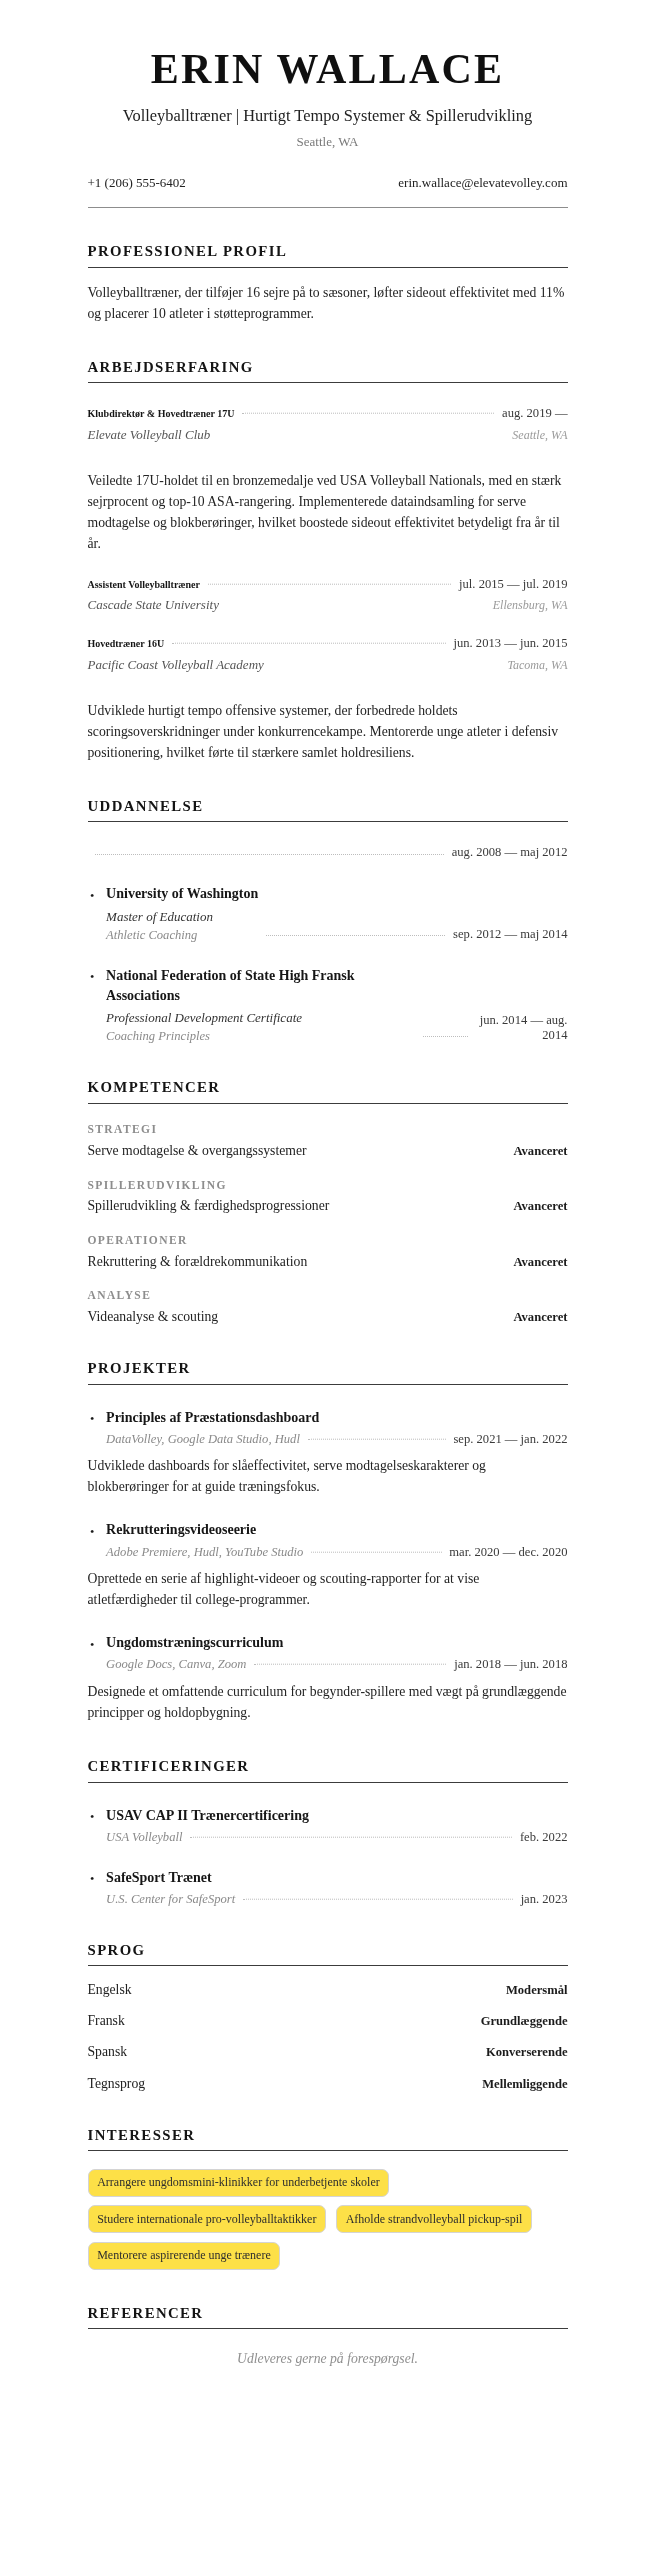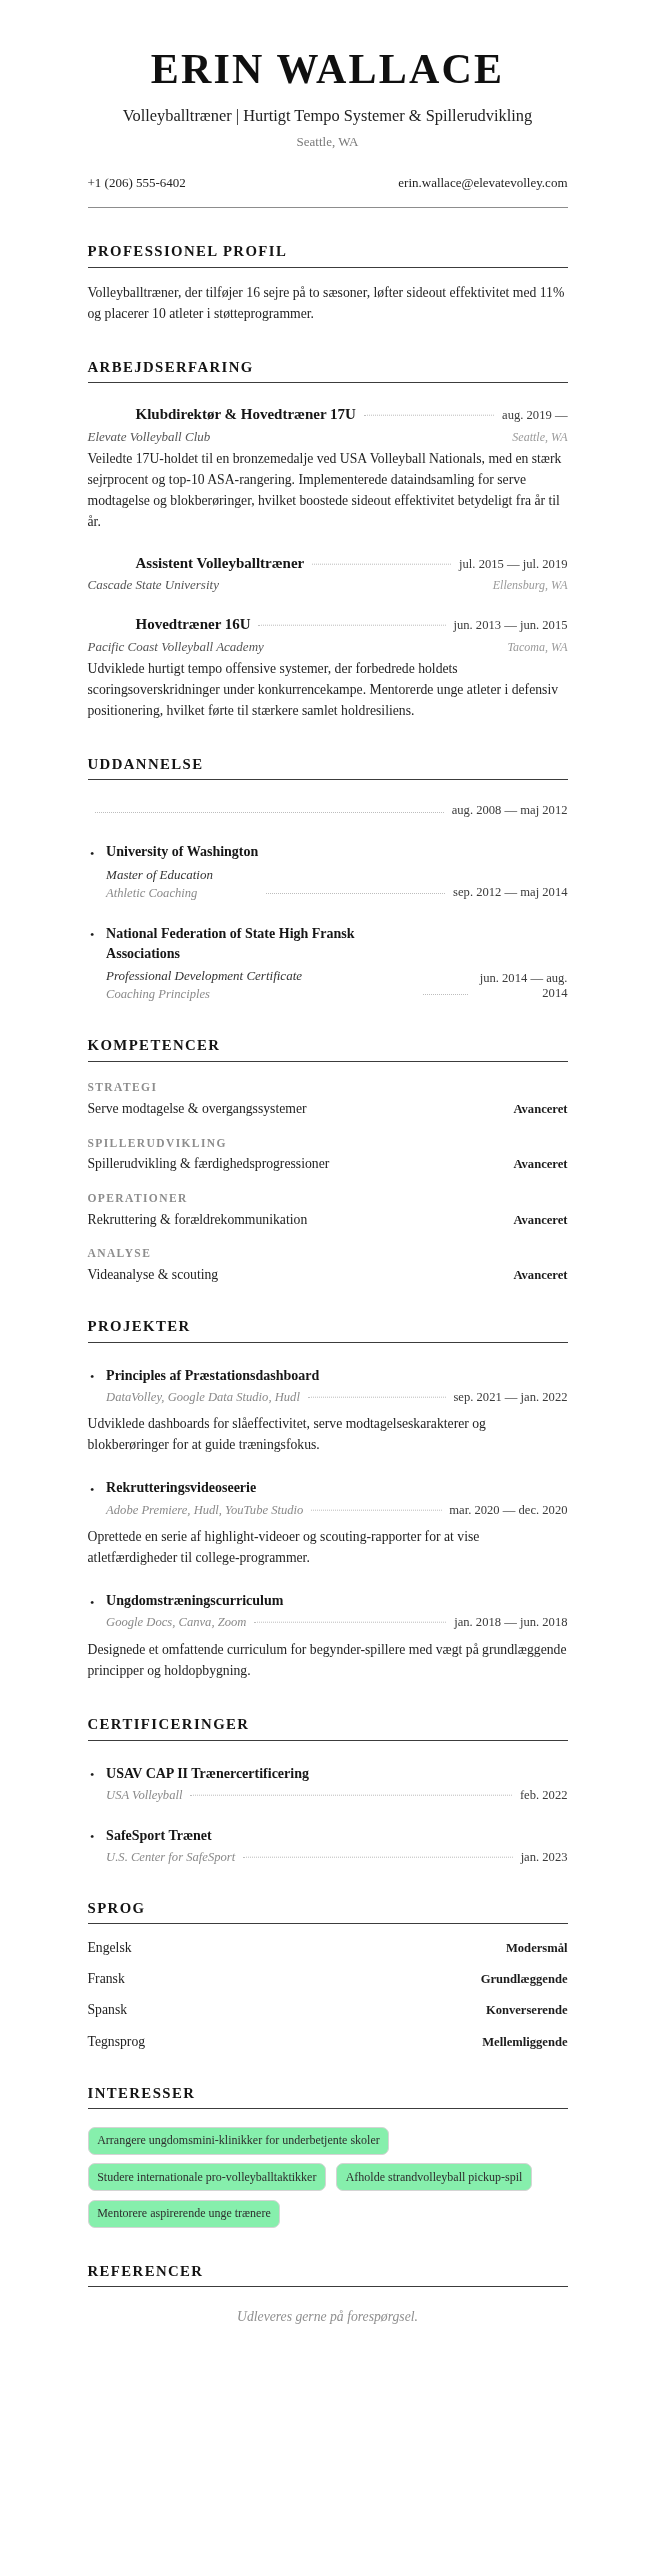--- a/index.html
+++ b/index.html
@@ -49,25 +49,25 @@
   .leader {
     flex: 1 1 auto; min-width: 16.4px;
     border-bottom: 0.5px dotted #bdbdbd;
     margin: 0 7.7px;
     transform: translateY(-3.3px);
   }
   .date { font-size: 12.6px; color: #3a3a3a; white-space: nowrap; text-align: right; }
 
   
   .job { margin-top: 23px; }
-  .job-title { font-size: 15px; font-weight: 700; color: #161616; margin-left: 48px; }
+  .job-title { font-size: 10px; font-weight: 700; color: #161616; }
   .company-row { display: flex; justify-content: space-between; align-items: baseline; margin-top: 5.5px; }
   .company { font-style: italic; font-size: 13px; color: #555; }
   .place { font-style: italic; font-size: 12px; color: #9a9a9a; }
-  .job .body-text { margin-top: 3px; }
+  .job .body-text { margin-top: 27px; }
 
   
   .btitle { position: relative; padding-left: 18.6px; font-size: 14px; font-weight: 700; line-height: 19.7px; color: #161616; }
   .btitle::before { content: "•"; position: absolute; left: 2.7px; top: 1.6px; font-size: 11px; color: #1b1b1b; }
 
   
   .edu-item { display: flex; align-items: flex-end; margin-top: 23px; }
   .edu-left { flex: 0 1 auto; max-width: 328px; }
   .edu-degree { margin-top: 4.4px; padding-left: 18.6px; font-style: italic; font-size: 13px; color: #333; }
   .edu-field  { margin-top: 3.3px;  padding-left: 18.6px; font-style: italic; font-size: 12.6px; color: #8a8a8a; }
@@ -89,21 +89,21 @@
   .proj .body-text { margin-top: 8.7px; }
 
   
   .lang-row { display: flex; justify-content: space-between; align-items: baseline; margin-top: 15.3px; }
   .lang-name { font-size: 13.7px; color: #222; }
 
   
   .tags { margin-top: 8.7px; }
   .tag {
     display: inline-block;
-    background: #86efac;
+    background: #fde047;
     border: 0.5px solid #d4d4d4;
     border-radius: 7px;
     padding: 5.5px 8.7px;
     margin: 8.7px 7.7px 0 0;
     font-size: 12px;
     color: #2e2e2e;
   }
 
   
   .ref-note { margin-top: 22px; text-align: center; font-style: italic; font-size: 13.7px; color: #8f8f8f; }

